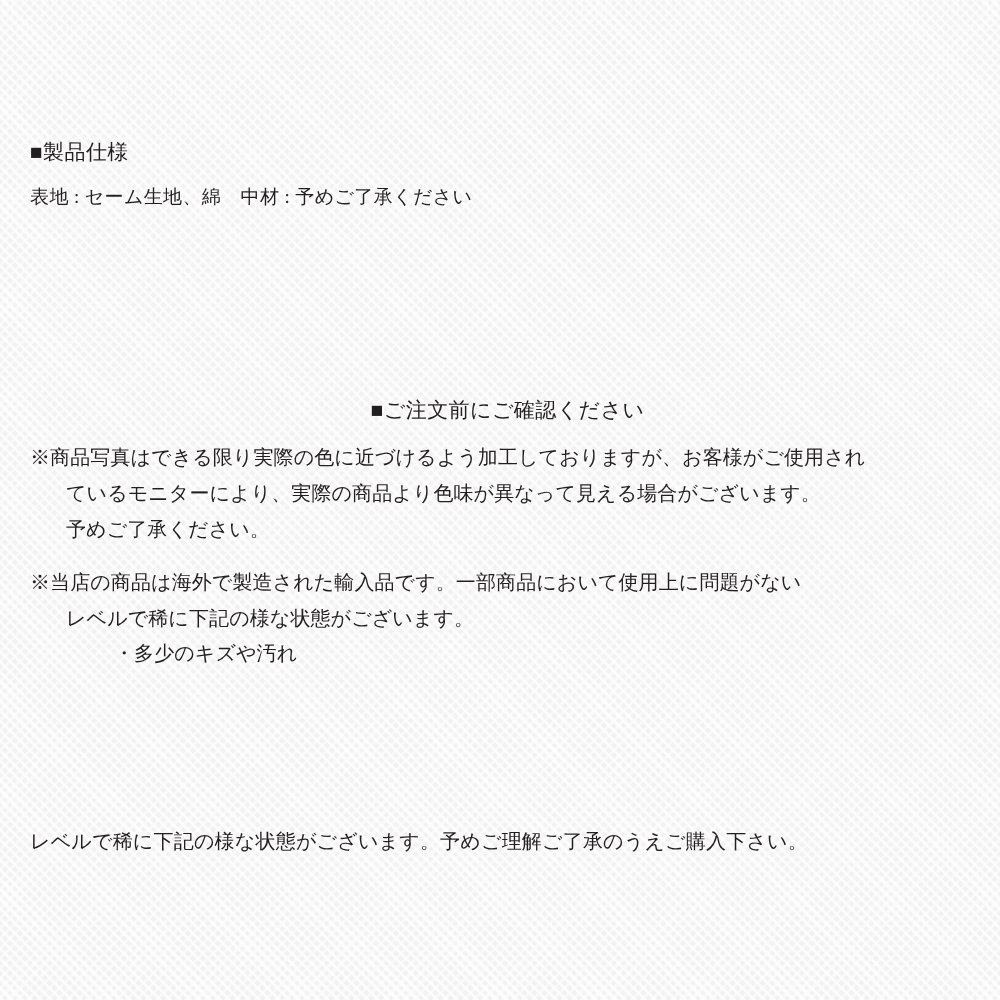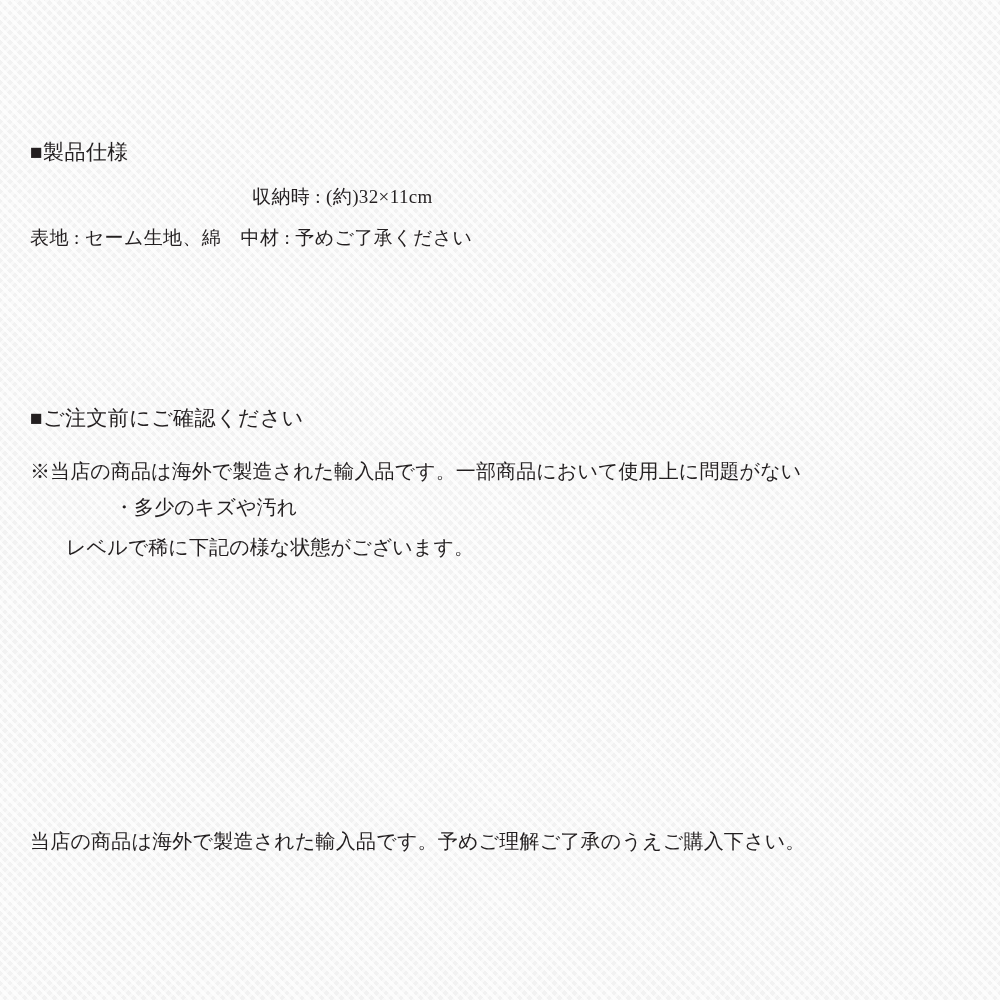--- a/index.html
+++ b/index.html
@@ -66,22 +66,23 @@
   .notice-section {
     position: absolute;
     left: 30px;
     top: 396px;
     width: 955px;
   }
   .notice-heading {
     font-size: 21px;
     line-height: 1.4;
     letter-spacing: 0.02em;
-    margin: 8px 0 18px 0;
+    margin: 0 0 18px 0;
     font-weight: normal;
+    text-align: center;
   }
   .notice-line {
     font-size: 20px;
     line-height: 1.48;
     letter-spacing: 0.005em;
     margin: 0 0 6px 0;
     white-space: pre;
   }
   .indent-1 { padding-left: 36px; }
   .indent-2 { padding-left: 84px; }
@@ -107,36 +108,37 @@
 </style>
 </head>
 <body>
 
 <div class="page">
 
   <div class="spec-section">
     <div class="section-heading">■製品仕様</div>
 
 
-    <div class="spec-row sub">
-      <div class="spec-label"></div>
-      <div class="spec-value">収納時 : (約)32×11cm</div>
-    </div>
 
     <div class="spec-row">
       <div class="spec-value">表地 : セーム生地、綿　中材 : 予めご了承ください</div>
     </div>
   </div>
 
   <div class="notice-section">
     <div class="notice-heading">■ご注文前にご確認ください</div>
 
+    <div>
+      <p class="notice-line">※商品写真はできる限り実際の色に近づけるよう加工しておりますが、お客様がご使用され</p>
+      <p class="notice-line indent-1">ているモニターにより、実際の商品より色味が異なって見える場合がございます。</p>
+      <p class="notice-line indent-1">予めご了承ください。</p>
+    </div>
 
     <div class="notice-item">
       <p class="notice-line">※当店の商品は海外で製造された輸入品です。一部商品において使用上に問題がない</p>
+      <p class="notice-line indent-1">レベルで稀に下記の様な状態がございます。</p>
       <p class="notice-line indent-2 bullet-line">・多少のキズや汚れ</p>
-      <p class="notice-line indent-1">レベルで稀に下記の様な状態がございます。</p>
     </div>
   </div>
 
-  <div class="footer-note">当店の商品は海外で製造された輸入品です。予めご理解ご了承のうえご購入下さい。</div>
+  <div class="footer-note">レベルで稀に下記の様な状態がございます。予めご理解ご了承のうえご購入下さい。</div>
 
 </div>
 
 </body></html>

